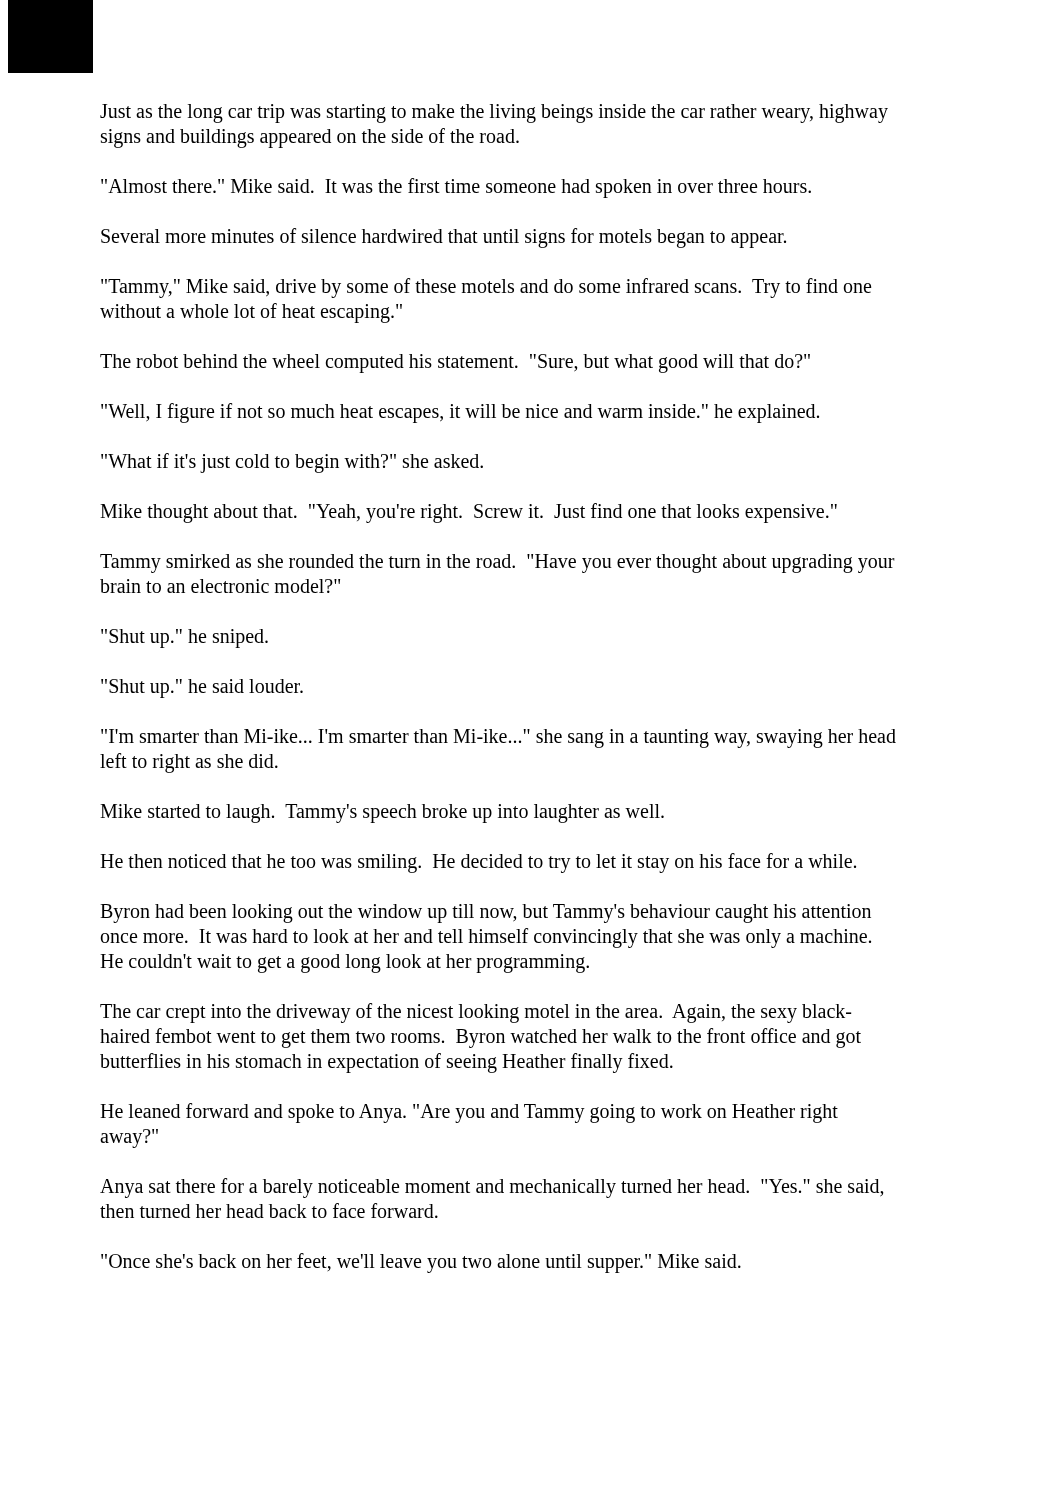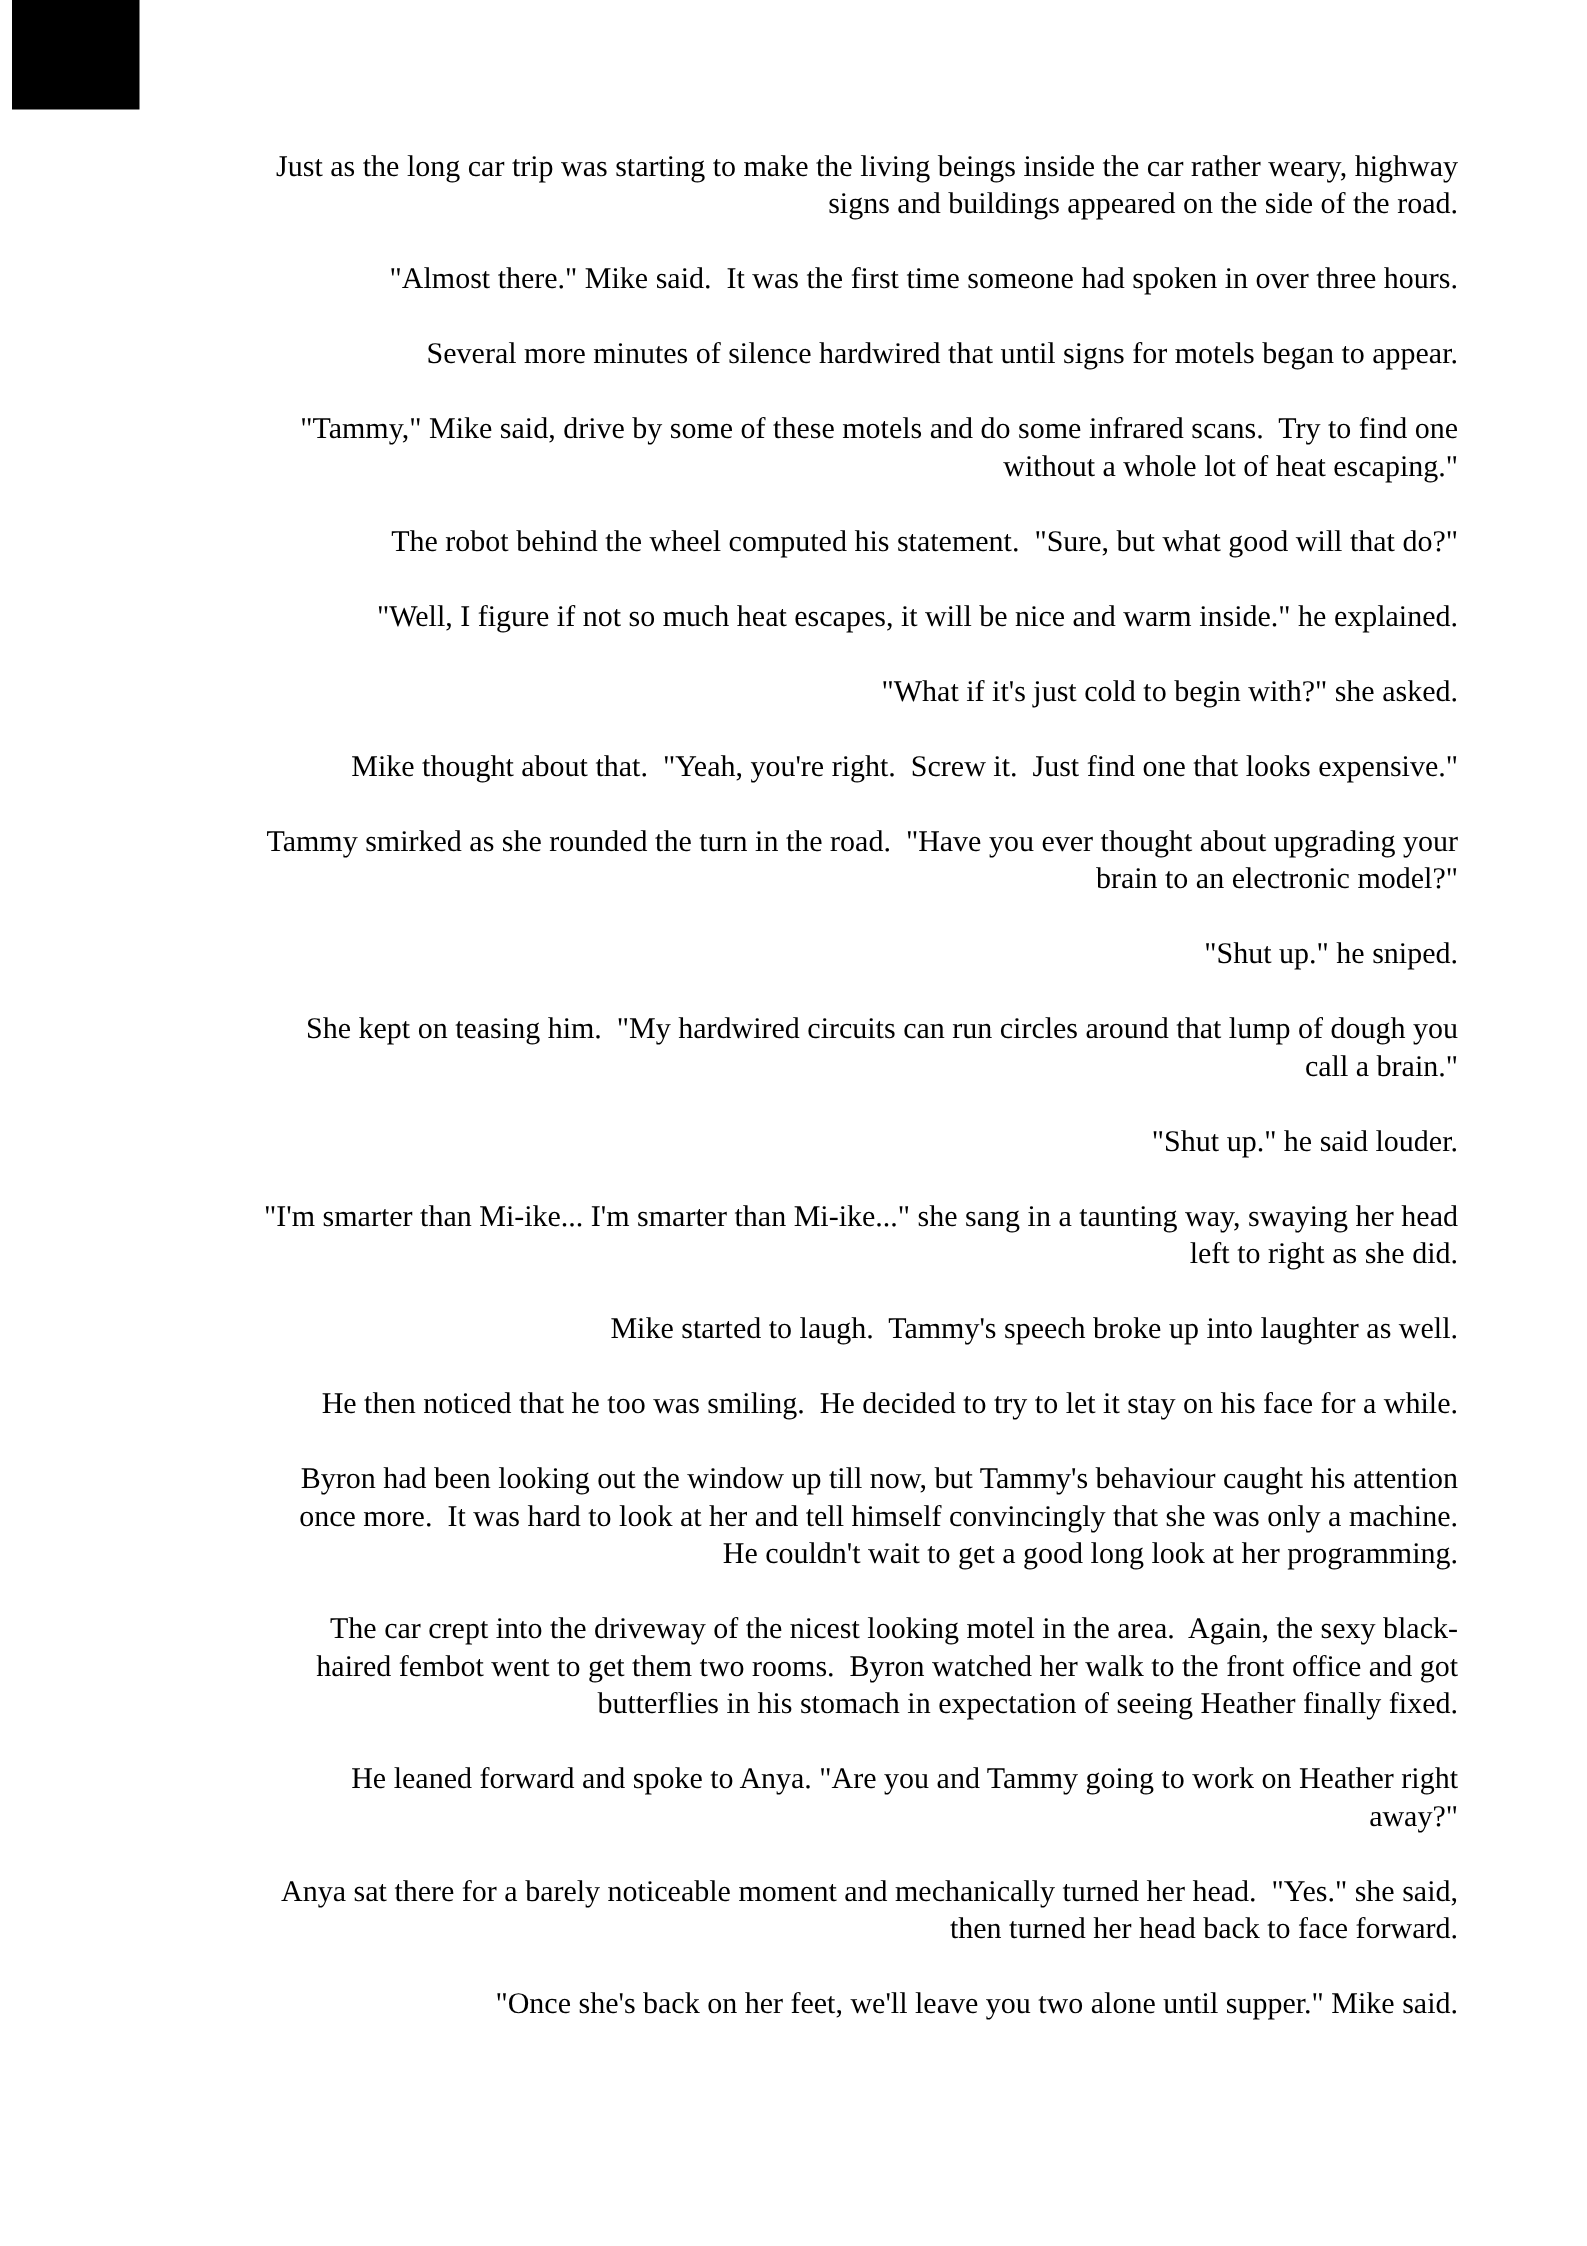--- a/index.html
+++ b/index.html
@@ -8,21 +8,20 @@
     background: #ffffff;
   }
   .page {
     position: relative;
     width: 1058px;
     height: 1497px;
     background: #ffffff;
     overflow: hidden;
     font-family: "Liberation Serif", "DejaVu Serif", serif;
     color: #000000;
-    text-align: right;
   }
   .redaction-box {
     position: absolute;
     left: 8px;
     top: 0px;
     width: 85px;
     height: 73px;
     background: #000000;
   }
   .content {
@@ -51,22 +50,20 @@
     <p class="para">Several more minutes of silence hardwired that until signs for motels began to appear.</p>
     <p class="para">"Tammy," Mike said, drive by some of these motels and do some infrared scans.  Try to find one
 without a whole lot of heat escaping."</p>
     <p class="para">The robot behind the wheel computed his statement.  "Sure, but what good will that do?"</p>
     <p class="para">"Well, I figure if not so much heat escapes, it will be nice and warm inside." he explained.</p>
     <p class="para">"What if it's just cold to begin with?" she asked.</p>
     <p class="para">Mike thought about that.  "Yeah, you're right.  Screw it.  Just find one that looks expensive."</p>
     <p class="para">Tammy smirked as she rounded the turn in the road.  "Have you ever thought about upgrading your
 brain to an electronic model?"</p>
     <p class="para">"Shut up." he sniped.</p>
-    <p class="para">She kept on teasing him.  "My hardwired circuits can run circles around that lump of dough you
-call a brain."</p>
     <p class="para">"Shut up." he said louder.</p>
     <p class="para">"I'm smarter than Mi-ike... I'm smarter than Mi-ike..." she sang in a taunting way, swaying her head
 left to right as she did.</p>
     <p class="para">Mike started to laugh.  Tammy's speech broke up into laughter as well.</p>
     <p class="para">He then noticed that he too was smiling.  He decided to try to let it stay on his face for a while.</p>
     <p class="para">Byron had been looking out the window up till now, but Tammy's behaviour caught his attention
 once more.  It was hard to look at her and tell himself convincingly that she was only a machine.
 He couldn't wait to get a good long look at her programming.</p>
     <p class="para">The car crept into the driveway of the nicest looking motel in the area.  Again, the sexy black-
 haired fembot went to get them two rooms.  Byron watched her walk to the front office and got

